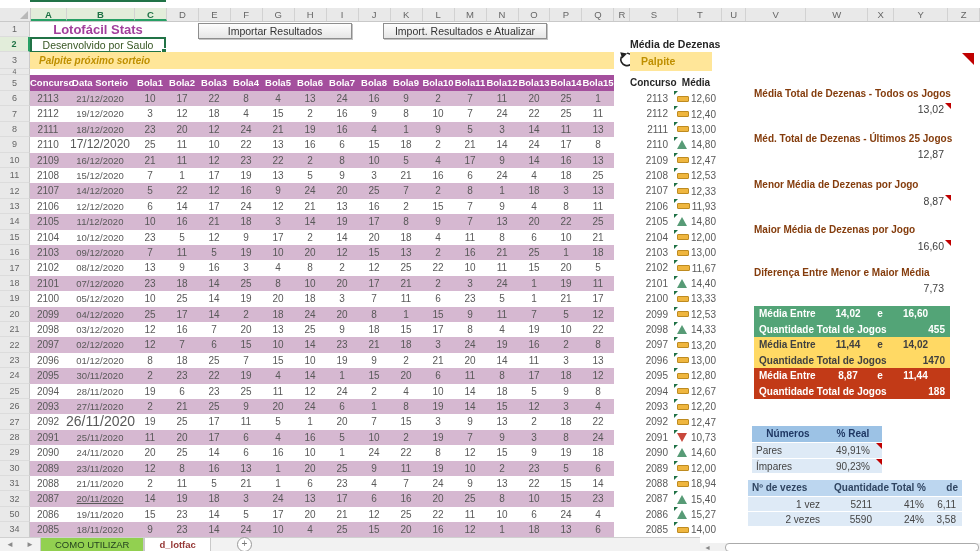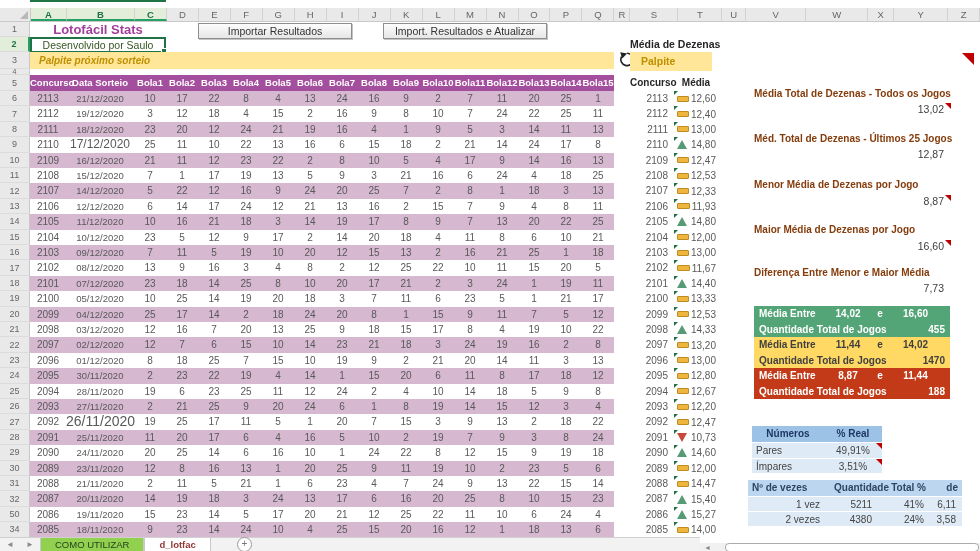--- a/index.html
+++ b/index.html
@@ -873,26 +873,26 @@
         <div class="c" style="width: 32px; line-height: 15.4px;">13</div>
         <div class="c" style="width: 32px; line-height: 15.4px;">22</div>
         <div class="c" style="width: 32px; line-height: 15.4px;">15</div>
         <div class="c" style="width: 32px; line-height: 15.4px;">14</div>
       </div>
       <div class="abs mrow" style="left: 630px; top: 476px; height: 15.4px; width: 88px;">
         <div class="mcon" style="line-height: 15.4px;">2088</div>
         <div class="mmed">
           <div class="gmark"></div>
           <div class="ic ic-flat"></div>
-          <div class="mval">14,47</div>
+          <div class="mval">18,94</div>
         </div>
       </div>
       <div class="abs trow band" style="top: 491.4px; height: 15.4px;">
         <div class="c" style="width: 36px; line-height: 15.4px;">2087</div>
-        <div class="c" style="width: 68px; line-height: 15.4px; font-size: 9.5px;">20/11/2020</div>
+        <div class="c" style="width: 68px; line-height: 15.4px; font-size: 9.5px; text-decoration: underline;">20/11/2020</div>
         <div class="c" style="width: 32px; line-height: 15.4px;">14</div>
         <div class="c" style="width: 32px; line-height: 15.4px;">19</div>
         <div class="c" style="width: 32px; line-height: 15.4px;">18</div>
         <div class="c" style="width: 32px; line-height: 15.4px;">3</div>
         <div class="c" style="width: 32px; line-height: 15.4px;">24</div>
         <div class="c" style="width: 32px; line-height: 15.4px;">13</div>
         <div class="c" style="width: 32px; line-height: 15.4px;">17</div>
         <div class="c" style="width: 32px; line-height: 15.4px;">6</div>
         <div class="c" style="width: 32px; line-height: 15.4px;">16</div>
         <div class="c" style="width: 32px; line-height: 15.4px;">20</div>
@@ -1019,40 +1019,40 @@
           <div style="width: 72px; text-align: center;">Números</div>
           <div style="width: 58px; text-align: center;">% Real</div>
         </div>
         <div class="bd" style="height: 15.5px; line-height: 15.5px;">
           <div style="width: 72px; padding-left: 4px;">Pares</div>
           <div style="width: 58px; text-align: center;">49,91%</div>
           <div class="rmark2"></div>
         </div>
         <div class="bd" style="height: 15.5px; line-height: 15.5px;">
           <div style="width: 72px; padding-left: 4px;">Ímpares</div>
-          <div style="width: 58px; text-align: center;">3,51%</div>
+          <div style="width: 58px; text-align: center;">90,23%</div>
           <div class="rmark2"></div>
         </div>
       </div>
       <div class="abs btab" id="ctable" style="left: 748px; top: 480px; width: 214px;">
         <div class="hd" style="height: 16px; line-height: 16px; font-weight: bold;">
           <div style="width: 82px; text-align: left; padding: 0px 4px;">Nº de vezes</div>
           <div style="width: 48px; text-align: left; padding: 0px 4px;">Quantidade</div>
           <div style="width: 52px; text-align: right; padding: 0px 4px;">Total %</div>
           <div style="width: 32px; text-align: right; padding: 0px 4px;">de 15</div>
         </div>
         <div class="bd" style="height: 15px; line-height: 15px;">
           <div style="width: 82px; text-align: right; padding: 0px 10px 0px 4px;">1 vez</div>
           <div style="width: 48px; text-align: right; padding: 0px 6px 0px 4px;">5211</div>
           <div style="width: 52px; text-align: right; padding: 0px 6px 0px 4px;">41%</div>
           <div style="width: 32px; text-align: right; padding: 0px 6px 0px 4px;">6,11</div>
         </div>
         <div class="bd" style="height: 15px; line-height: 15px;">
           <div style="width: 82px; text-align: right; padding: 0px 10px 0px 4px;">2 vezes</div>
-          <div style="width: 48px; text-align: right; padding: 0px 6px 0px 4px;">4380</div>
+          <div style="width: 48px; text-align: right; padding: 0px 6px 0px 4px;">5590</div>
           <div style="width: 52px; text-align: right; padding: 0px 6px 0px 4px;">24%</div>
           <div style="width: 32px; text-align: right; padding: 0px 6px 0px 4px;">3,58</div>
         </div>
       </div>
     </div>
 
   <div id="flag" class="abs"></div>
 
   <div id="tabbar" class="abs">
     <span class="navarr">◄</span>

